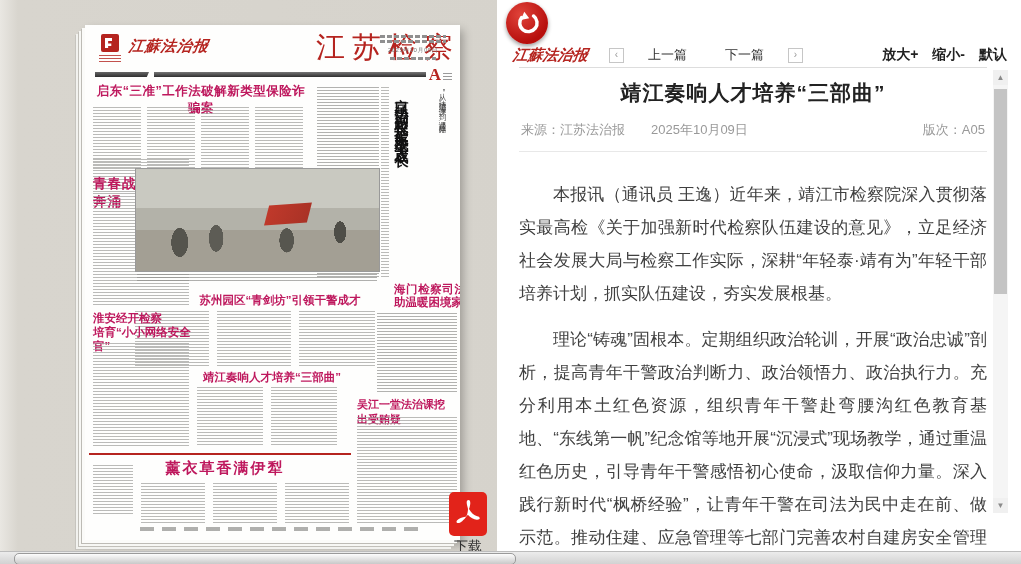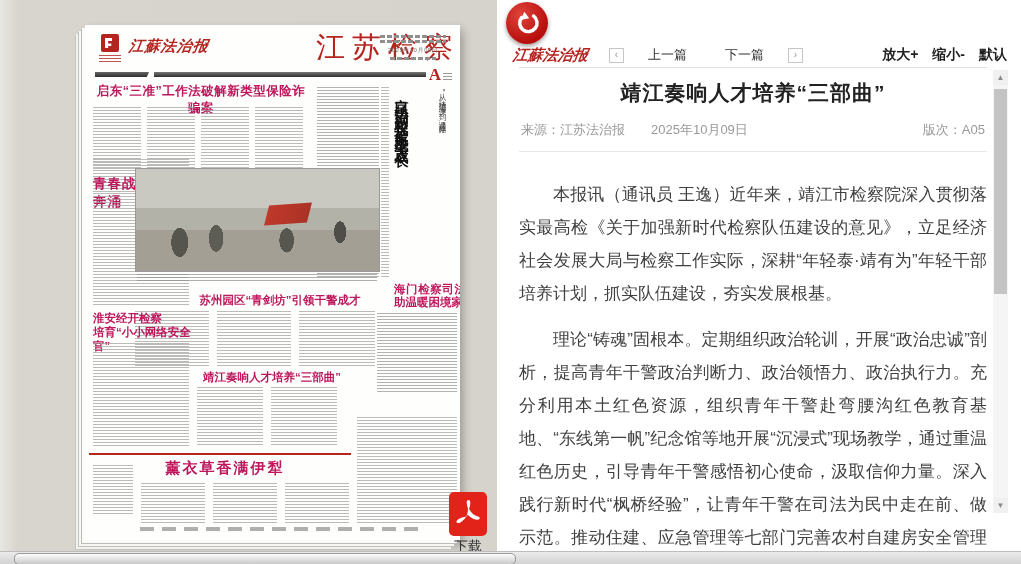--- a/index.html
+++ b/index.html
@@ -136,20 +136,21 @@
     </div>
     <div class="tb" style="left:8px;top:318px;width:96px;height:104px;"></div>
 
     <div class="hl hl-haimen">海门检察司法救助温暖困境家庭</div>
     <div class="tb dense" style="left:292px;top:288px;width:80px;height:80px;"></div>
 
     <div class="hl hl-jingjiang">靖江奏响人才培养“三部曲”</div>
     <div class="tb" style="left:112px;top:362px;width:66px;height:60px;"></div>
     <div class="tb" style="left:186px;top:362px;width:66px;height:60px;"></div>
 
+    <div class="hl hl-wujiang">吴江一堂法治课挖出受贿疑</div>
     <div class="tb" style="left:272px;top:392px;width:100px;height:106px;"></div>
 
     <div class="redrule"></div>
     <div class="hl hl-lav">薰衣草香满伊犁</div>
     <div class="tb" style="left:8px;top:440px;width:40px;height:50px;"></div>
     <div class="tb" style="left:56px;top:458px;width:64px;height:40px;"></div>
     <div class="tb" style="left:128px;top:458px;width:64px;height:40px;"></div>
     <div class="tb" style="left:200px;top:458px;width:64px;height:40px;"></div>
     <div class="foot"></div>
   </div>

